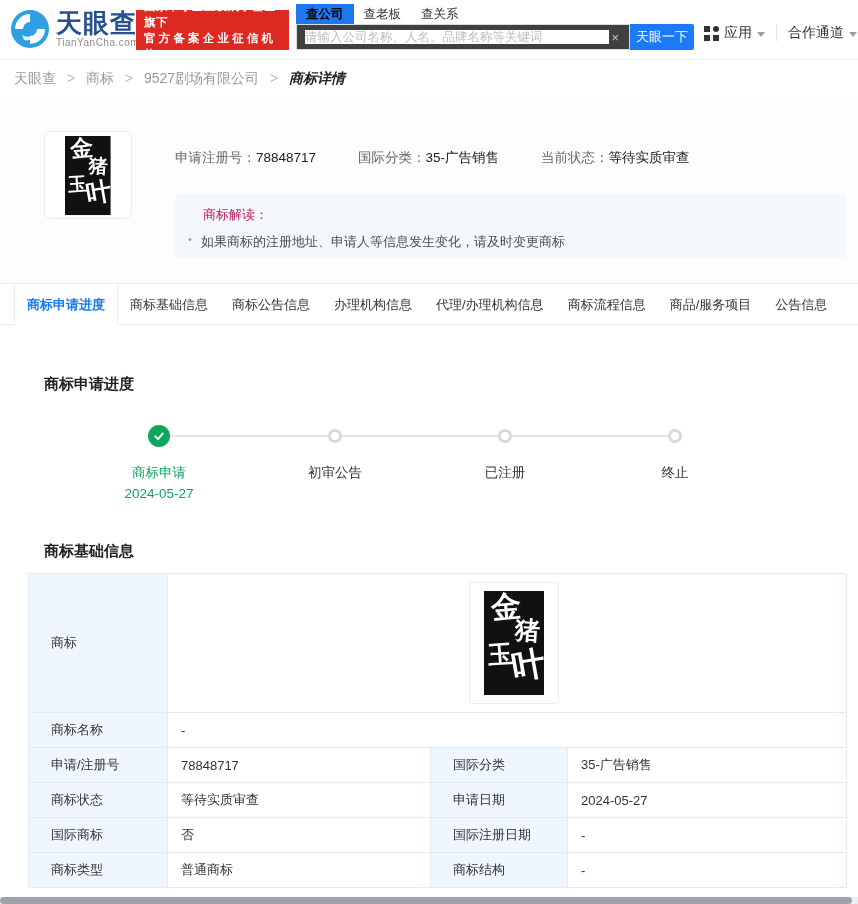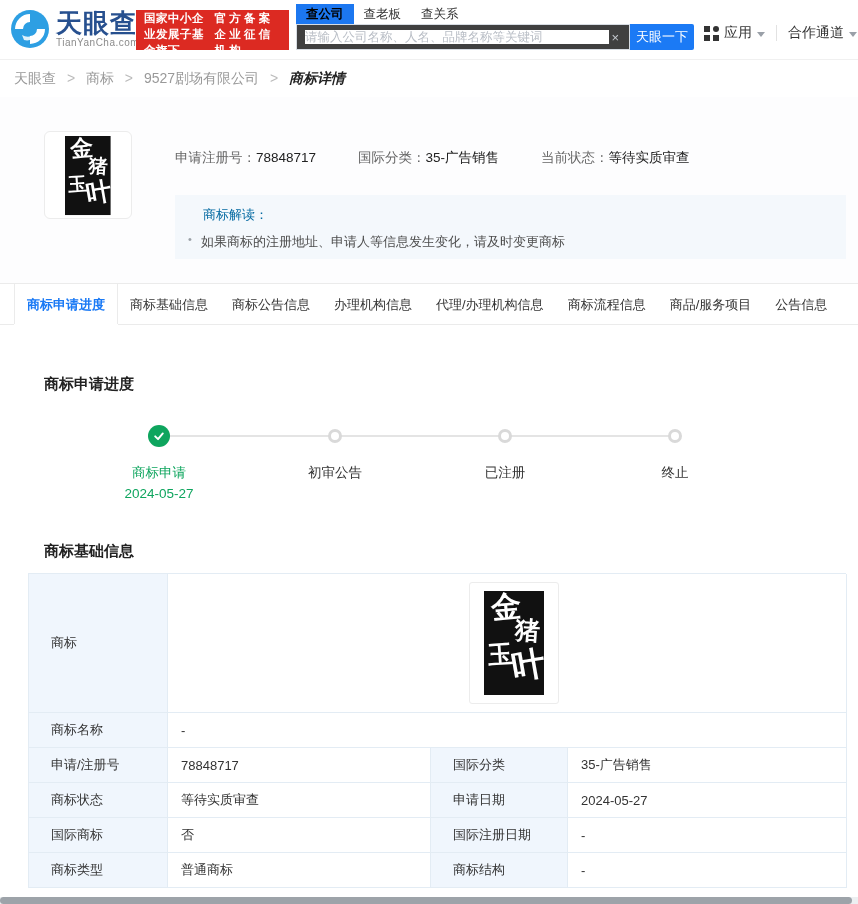--- a/index.html
+++ b/index.html
@@ -8,21 +8,21 @@
   .page { position:relative; width:858px; height:904px; }
 
   
   .topbar { position:relative; height:60px; border-bottom:1px solid #f0f0f0; background:#fff; }
   .logo { position:absolute; left:10px; top:9px; display:flex; align-items:center; cursor:pointer; }
   .logo-mark { width:40px; height:40px; }
   .logo-text { margin-left:6px; }
   .logo-title { font-size:26px; font-weight:700; color:#27508f; line-height:26px; letter-spacing:1px; }
   .logo-domain { font-size:10px; color:#8b8b8b; letter-spacing:.5px; margin-top:1px; }
   .badge { position:absolute; left:136px; top:10px; width:153px; height:40px; background:#dc2a22;
-    color:#fff; display:flex; flex-direction:row; justify-content:center; padding:0 8px; }
+    color:#fff; display:flex; flex-direction:column; justify-content:center; padding:0 8px; }
   .badge-l1 { font-size:11.5px; font-weight:700; letter-spacing:.5px; line-height:16px; }
   .badge-l2 { font-size:11.5px; font-weight:700; letter-spacing:3.2px; line-height:16px; }
 
   .search-area { position:absolute; left:296px; top:4px; width:398px; }
   .search-tabs { display:flex; height:20px; }
   .search-tab { font-size:12.5px; line-height:20px; padding:0 10px; color:#333; cursor:pointer; }
   .search-tab.active { background:#1c77f0; color:#000000; font-weight:700; }
   .search-row { display:flex; height:26px; }
   .search-box { flex:1; display:flex; align-items:center; border:1px solid #d7dce3; background:#404040; padding:0 8px; }
   .search-box input { flex:1; border:none; outline:none; font-size:12.5px; color:#333;
@@ -56,21 +56,21 @@
   .tm-c1 { left:7px;  top:1px;  font-size:30px; transform:rotate(-5deg); }
   .tm-c2 { left:31px; top:27px; font-size:25px; transform:rotate(4deg); }
   .tm-c3 { left:4px;  top:51px; font-size:25px; transform:rotate(-4deg); }
   .tm-c4 { left:28px; top:57px; font-size:33px; transform:rotate(-10deg); }
 
   .sfields { position:absolute; left:175px; top:52px; display:flex; font-size:13.5px; }
   .sfield { margin-right:42px; }
   .sfield .lbl { color:#666; }
   .sfield .val { color:#222; }
   .interp { position:absolute; left:175px; right:12px; top:98px; height:64px; background:#f4f8fc; padding-top:11px; }
-  .interp-title { font-size:13px; color:#0369a1; padding-left:28px; }
+  .interp-title { font-size:13px; color:#be185d; padding-left:28px; }
   .interp-item { font-size:13px; color:#4d4d4d; padding-left:26px; margin-top:9px; position:relative; }
   .interp-item::before { content:"•"; position:absolute; left:13px; color:#9aa0a6; font-size:11px; }
 
   
   .tabsbar { display:flex; height:42px; border-top:1px solid #ebebeb; border-bottom:1px solid #ebebeb;
     background:#fff; padding-left:14px; }
   .tab { font-size:13px; line-height:41px; padding:0 12px; color:#333; cursor:pointer; }
   .tab.active { color:#1b7af5; font-weight:700; background:#fff; border-left:1px solid #ebebeb;
     border-right:1px solid #ebebeb; box-shadow:0 1px 0 0 #ffffff; }
 

